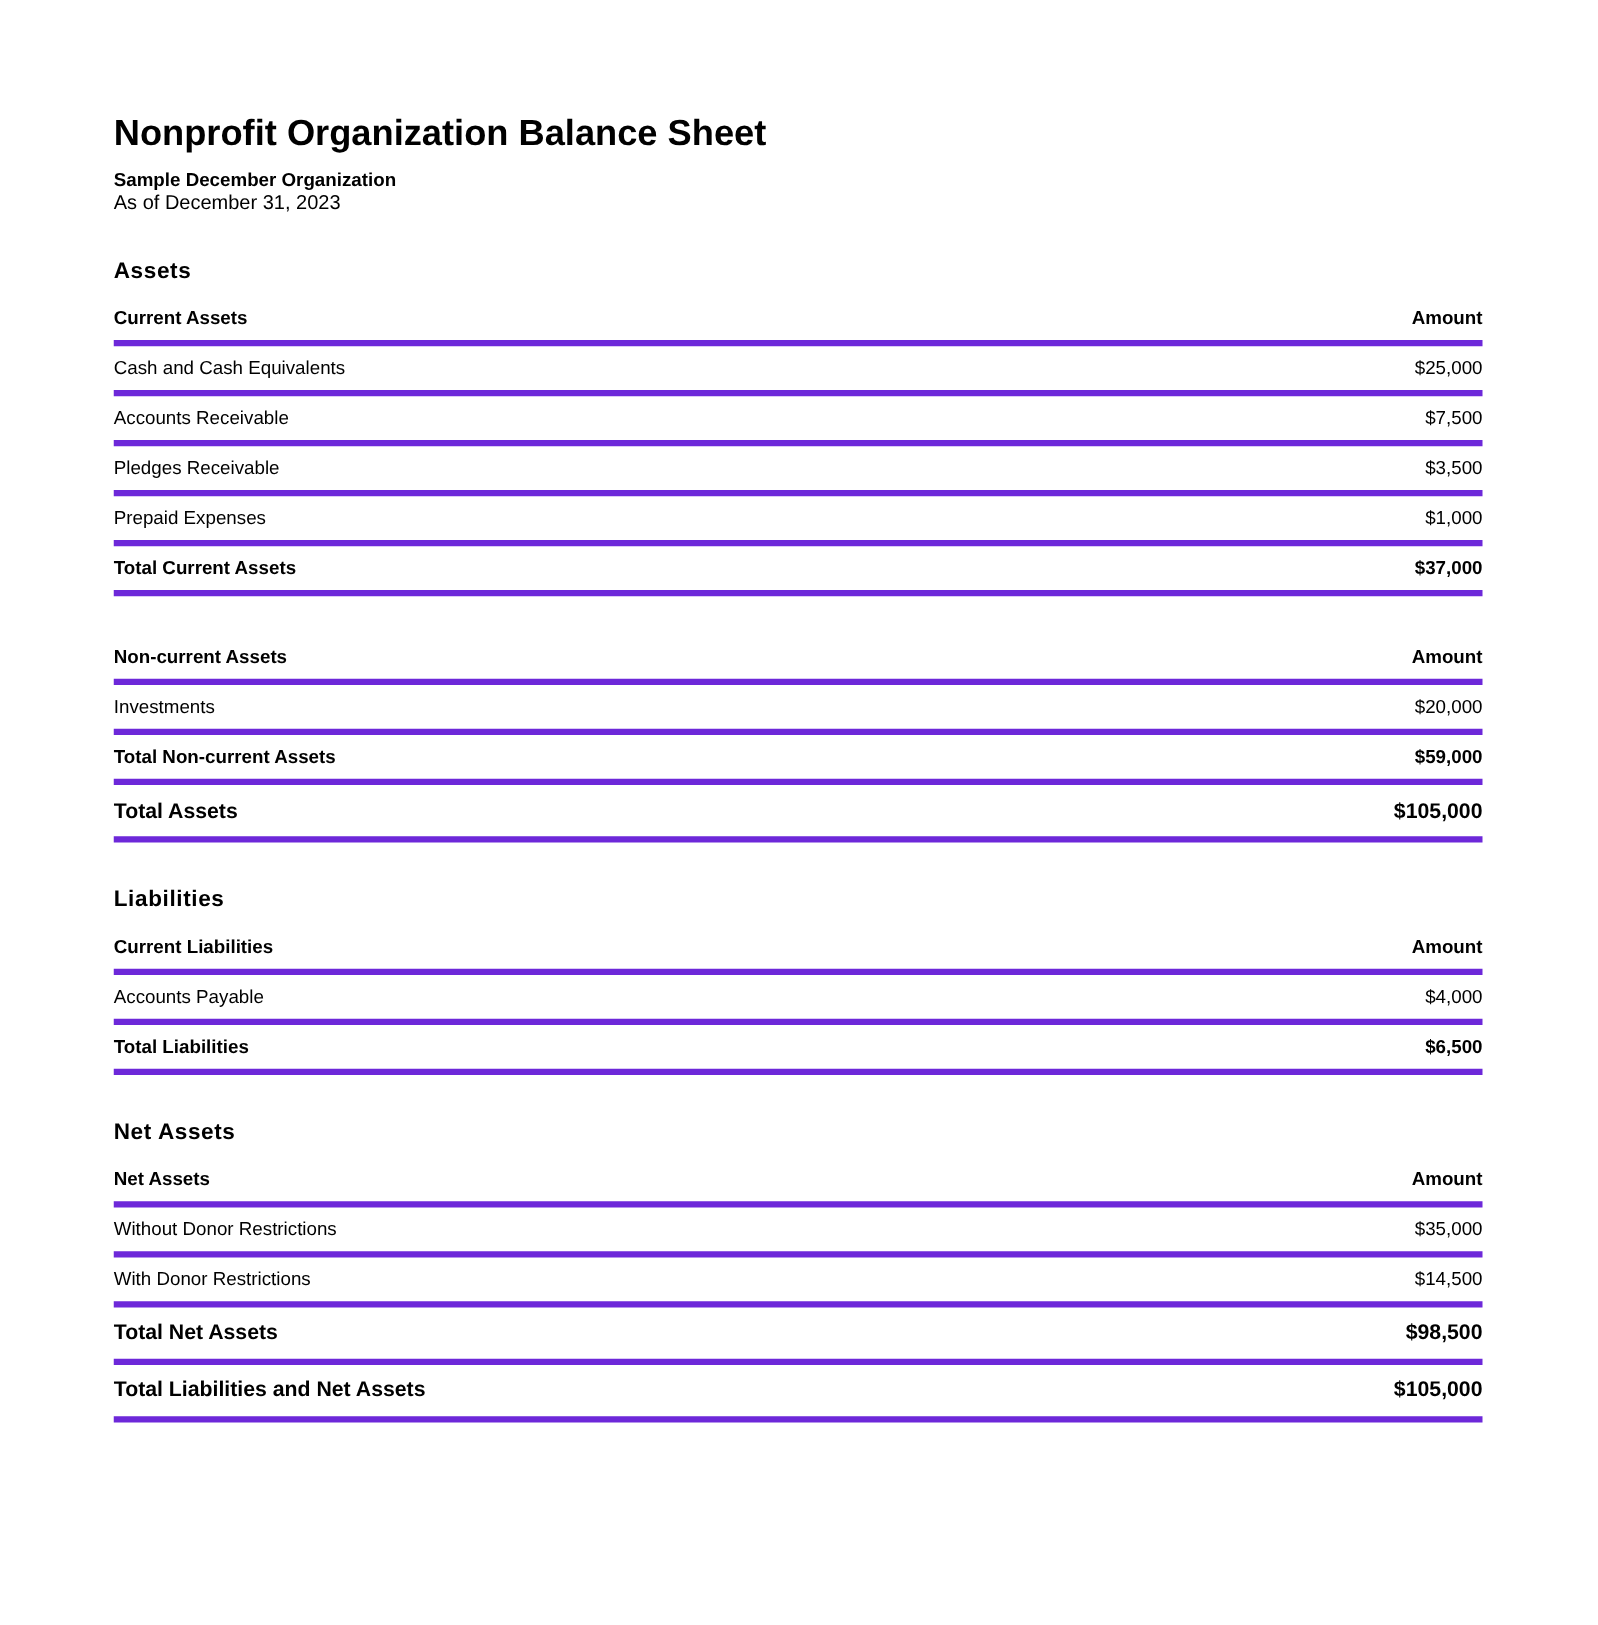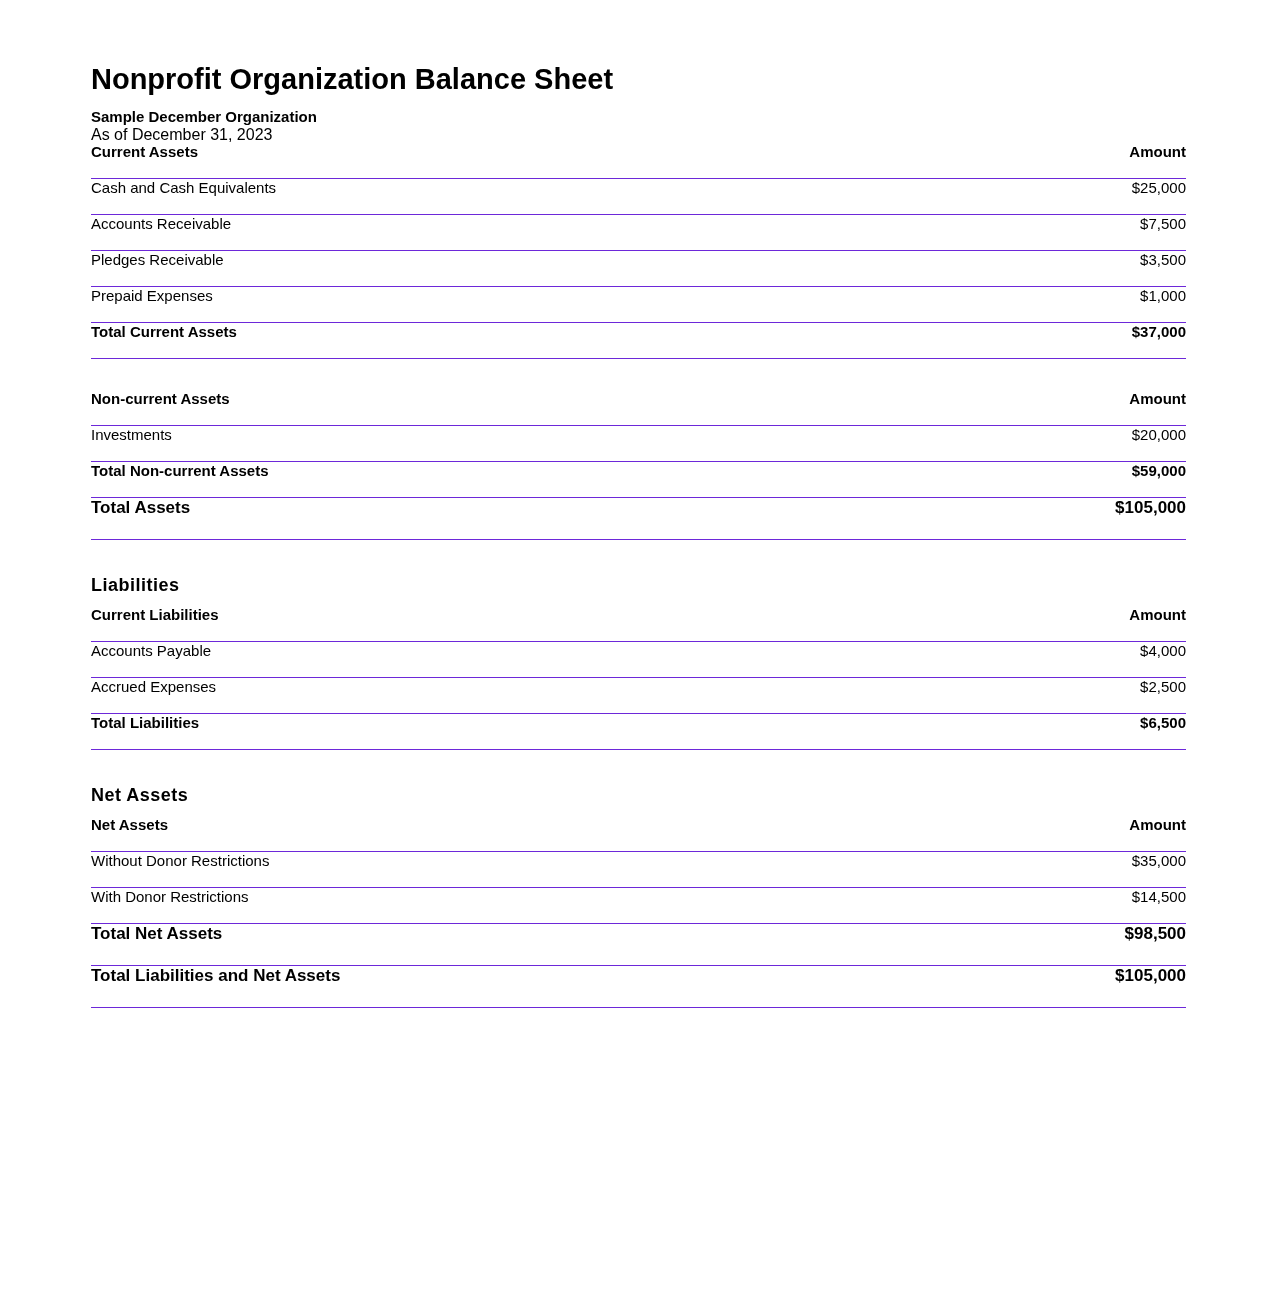--- a/index.html
+++ b/index.html
@@ -6,21 +6,21 @@
     margin: 0;
     padding: 0;
     background: #ffffff;
     color: #000000;
     font-family: "Liberation Sans", sans-serif;
   }
   .page {
     width: 1278px;
     height: 1300px;
     box-sizing: border-box;
-    padding: 64px 92px 0 91px;
+    padding: 92px 92px 0 91px;
     background: #ffffff;
     overflow: hidden;
   }
   .title {
     font-size: 29px;
     font-weight: bold;
     margin: 0 0 14px 0;
     line-height: 1.05;
   }
   .org-name {
@@ -38,22 +38,23 @@
     letter-spacing: 0.5px;
     margin: 36px 0 10px 0;
     line-height: 1.1;
   }
   .sheet-table + .sheet-table {
     margin-top: 31px;
   }
   .row {
     display: flex;
     justify-content: space-between;
+    align-items: center;
     height: 35px;
-    border-bottom: 1px solid #6d28d9;
+    border-bottom: 5px solid #6d28d9;
     font-size: 15px;
   }
   .row.header {
     font-weight: bold;
   }
   .row.total {
     font-weight: bold;
   }
   .row.grand {
     font-weight: bold;
@@ -64,20 +65,21 @@
 </head>
 <body>
 
 <div class="page">
 
   <h1 class="title">Nonprofit Organization Balance Sheet</h1>
   <div class="org-name">Sample December Organization</div>
   <div class="as-of">As of December 31, 2023</div>
 
   <section>
+    <h2 class="section-heading">Assets</h2>
 
     <div class="sheet-table">
       <div class="row header">
         <span>Current Assets</span>
         <span>Amount</span>
       </div>
       <div class="row">
         <span>Cash and Cash Equivalents</span>
         <span>$25,000</span>
       </div>
@@ -125,24 +127,20 @@
 
     <div class="sheet-table">
       <div class="row header">
         <span>Current Liabilities</span>
         <span>Amount</span>
       </div>
       <div class="row">
         <span>Accounts Payable</span>
         <span>$4,000</span>
       </div>
-      <div class="row">
-        <span>Accrued Expenses</span>
-        <span>$2,500</span>
-      </div>
       <div class="row total">
         <span>Total Liabilities</span>
         <span>$6,500</span>
       </div>
     </div>
   </section>
 
   <section>
     <h2 class="section-heading">Net Assets</h2>
 

